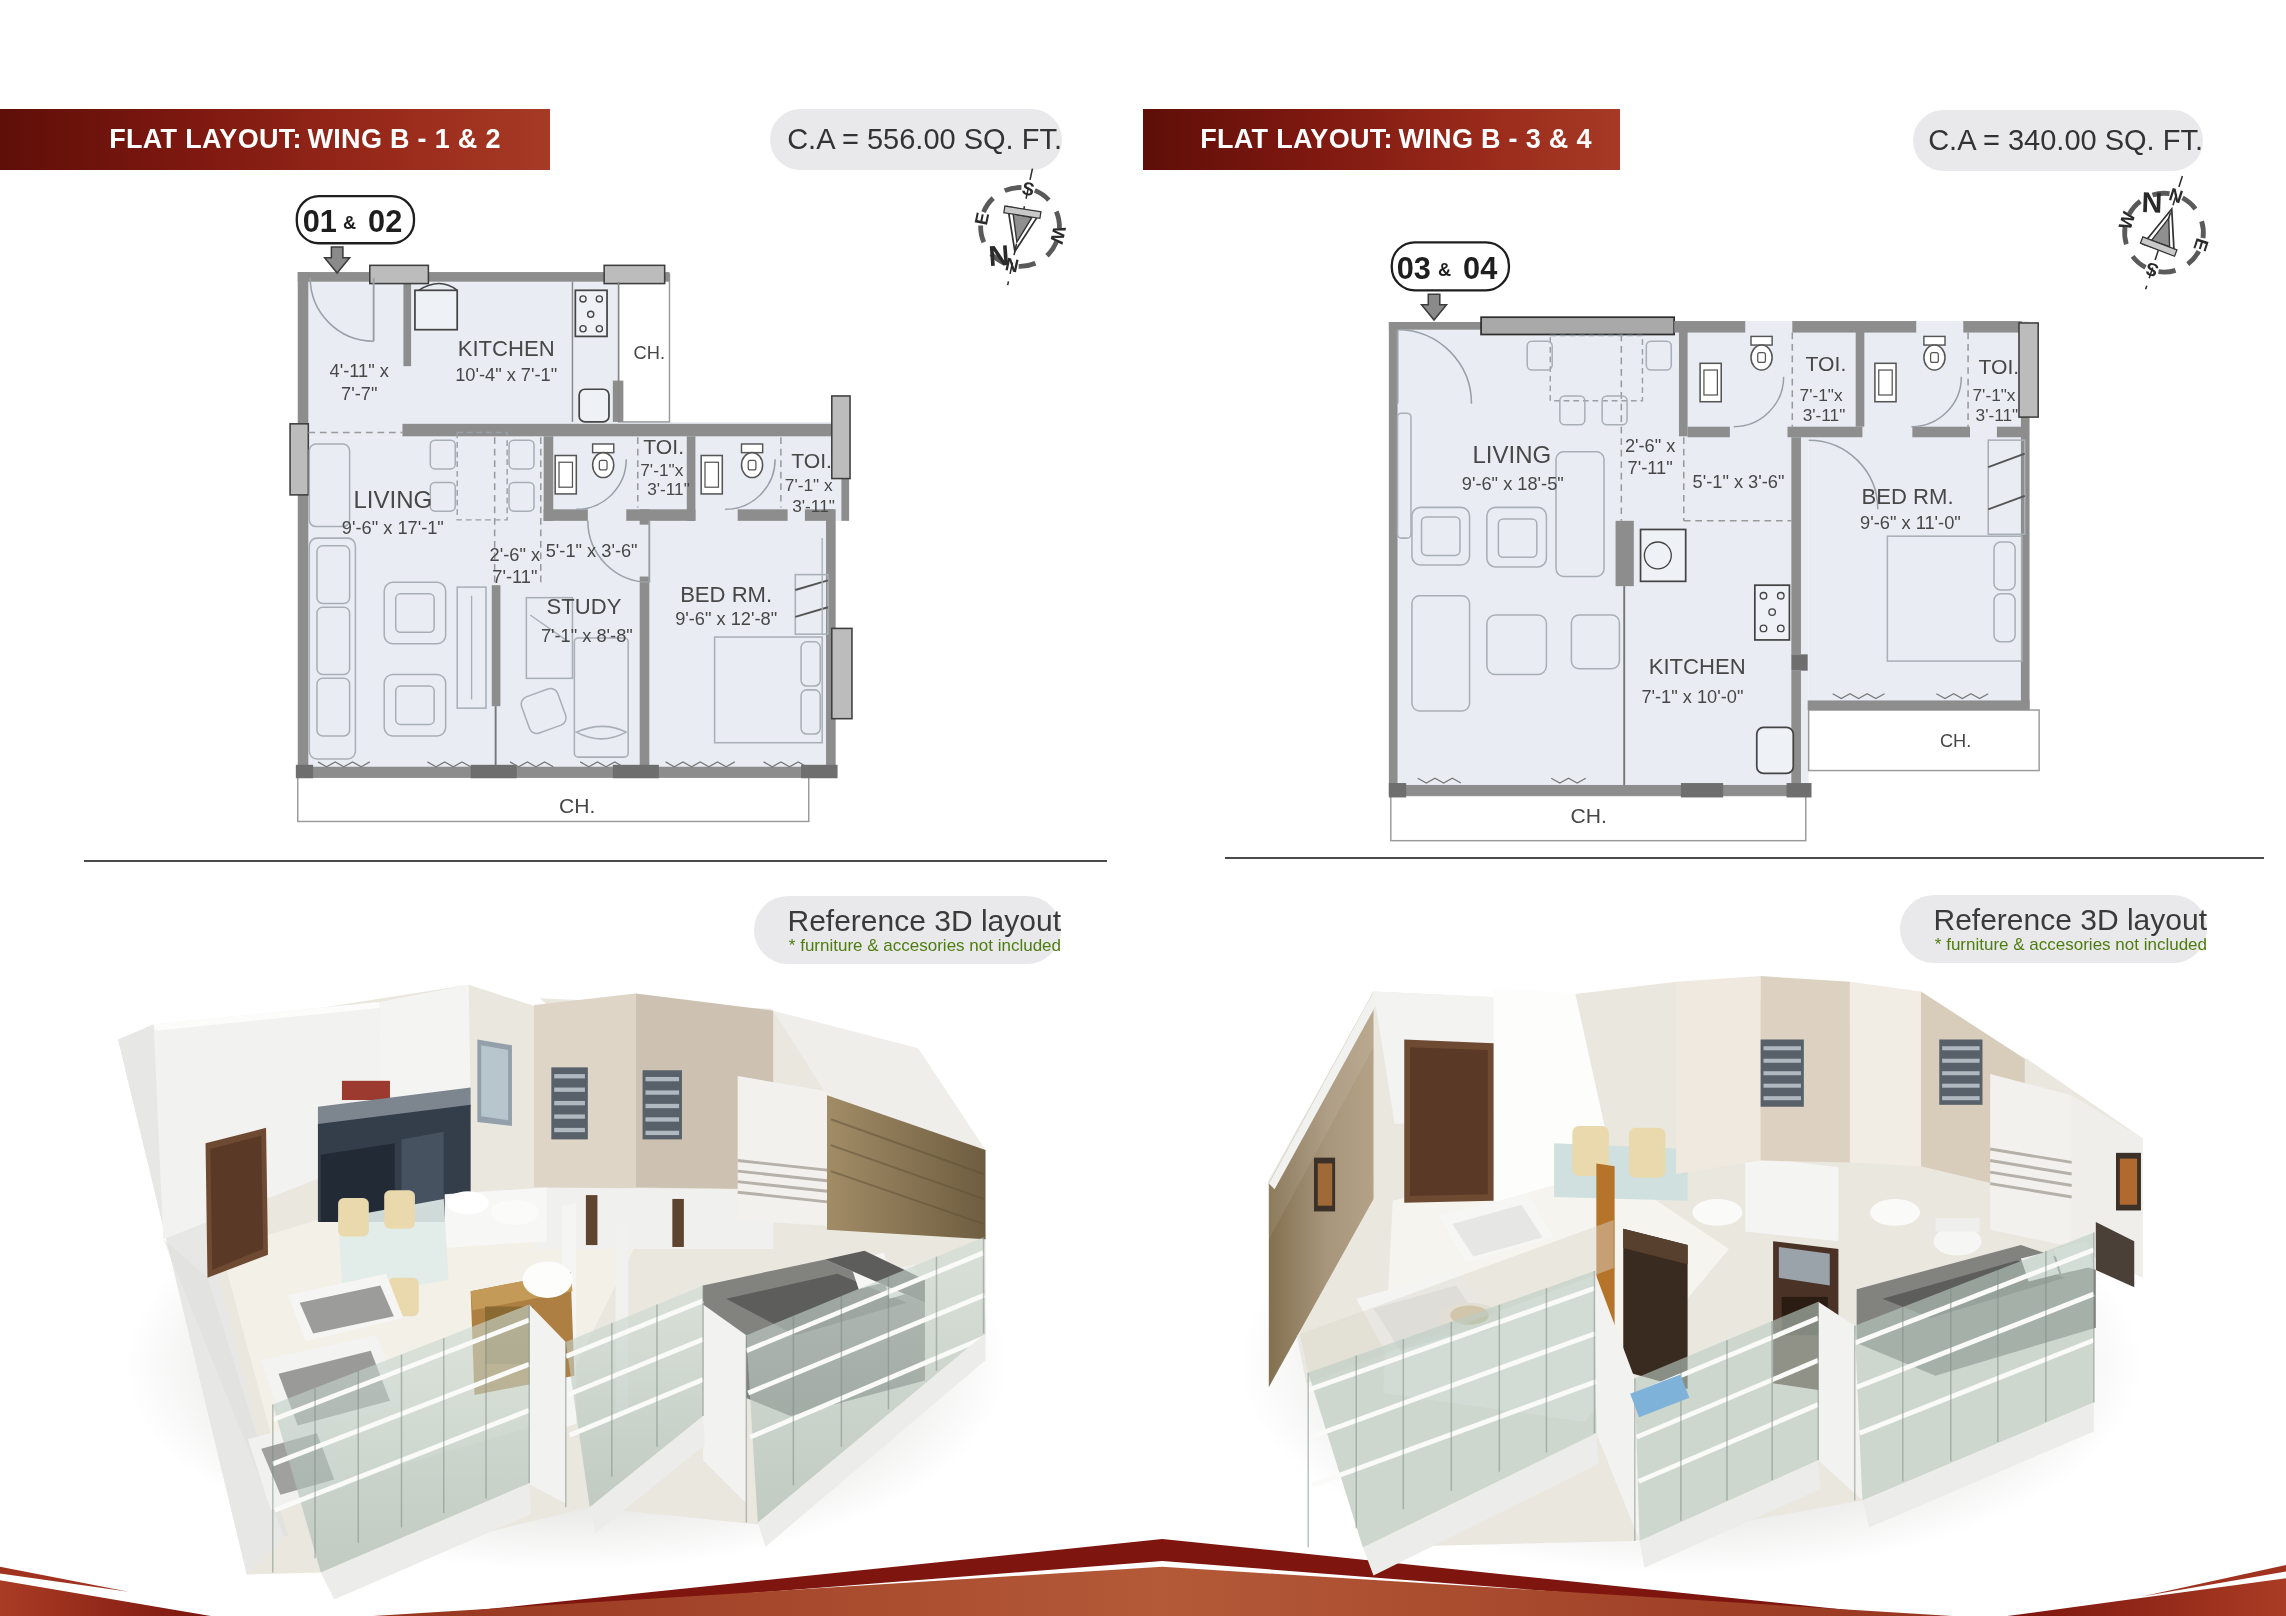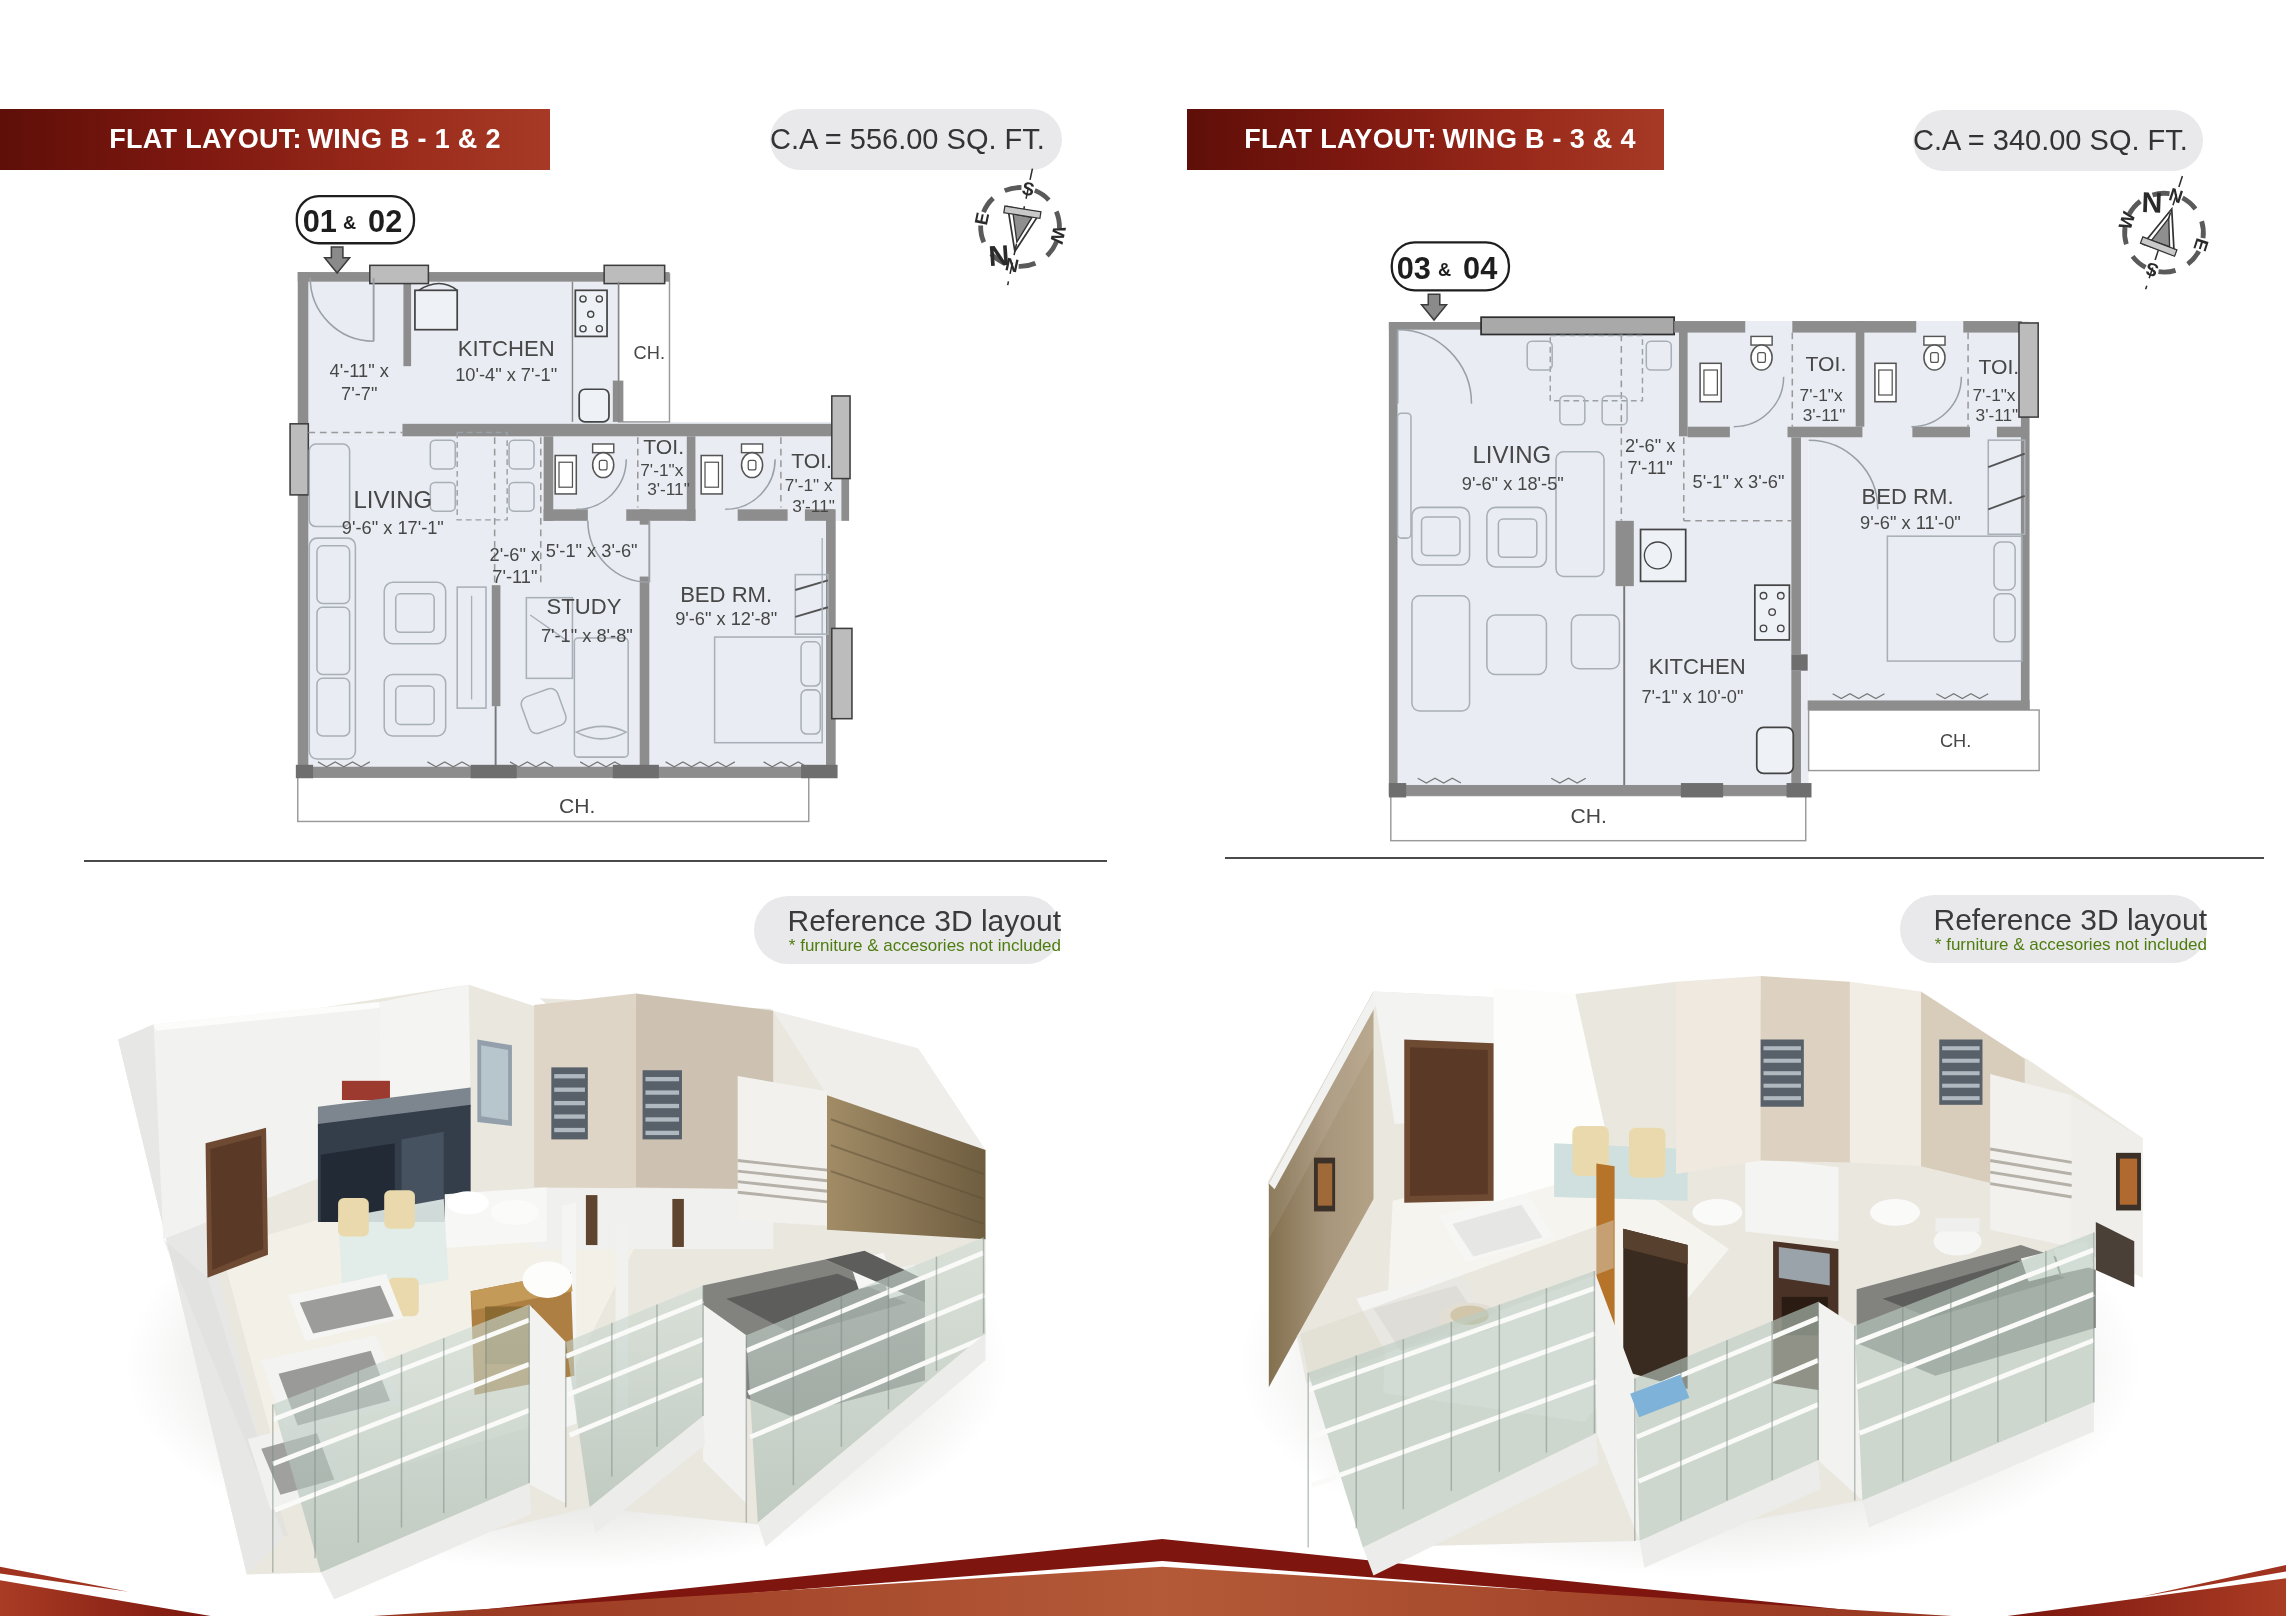--- a/index.html
+++ b/index.html
@@ -1,20 +1,20 @@
 <!DOCTYPE html>
 <html><head>
 <meta charset="utf-8">
 <style>
   html,body{margin:0;padding:0;}
   body{width:2286px;height:1617px;background:#ffffff;font-family:"Liberation Sans",sans-serif;position:relative;overflow:hidden;}
   .banner{position:absolute;height:61px;color:#fff;font-weight:bold;font-size:27px;line-height:61px;letter-spacing:0.3px;text-align:center;}
   #banner1{left:0;top:109px;width:550px;padding-left:0;box-sizing:border-box;text-indent:60px;background:linear-gradient(to right,#5e0f08,#7e1810 35%,#9c2c1c 75%,#a63a26);text-align:center;}
-  #banner2{left:1143px;top:109px;width:477px;box-sizing:border-box;text-indent:29px;background:linear-gradient(to right,#5e0f08,#7e1810 35%,#9c2c1c 75%,#a63a26);text-align:center;margin-left:44px;}
-  .pill{position:absolute;height:61px;background:#e9e9eb;border-radius:31px;color:#333;font-size:29px;line-height:61px;text-align:left;white-space:nowrap;}
+  #banner2{left:1143px;top:109px;width:477px;box-sizing:border-box;text-indent:29px;background:linear-gradient(to right,#5e0f08,#7e1810 35%,#9c2c1c 75%,#a63a26);text-align:center;}
+  .pill{position:absolute;height:61px;background:#e9e9eb;border-radius:31px;color:#333;font-size:29px;line-height:61px;text-align:right;white-space:nowrap;}
   #pill1{left:770px;top:109px;width:292px;}
   #pill2{left:1913px;top:110px;width:290px;}
   .refpill{position:absolute;width:307px;height:68px;background:#e9e9eb;border-radius:35px;text-align:right;color:#3a3a3a;}
   .refpill .t1{font-size:30px;margin-top:7.7px;line-height:33px;}
   .refpill .t2{font-size:17px;line-height:17.3px;color:#4d7c0f;}
   #ref1{left:754px;top:896px;}
   #ref2{left:1900px;top:895px;}
   .divline{position:absolute;height:0;border-top:2.4px solid #4a4a4a;}
   #div1{left:84px;top:860px;width:1023px;}
   #div2{left:1225px;top:857px;width:1039px;}

